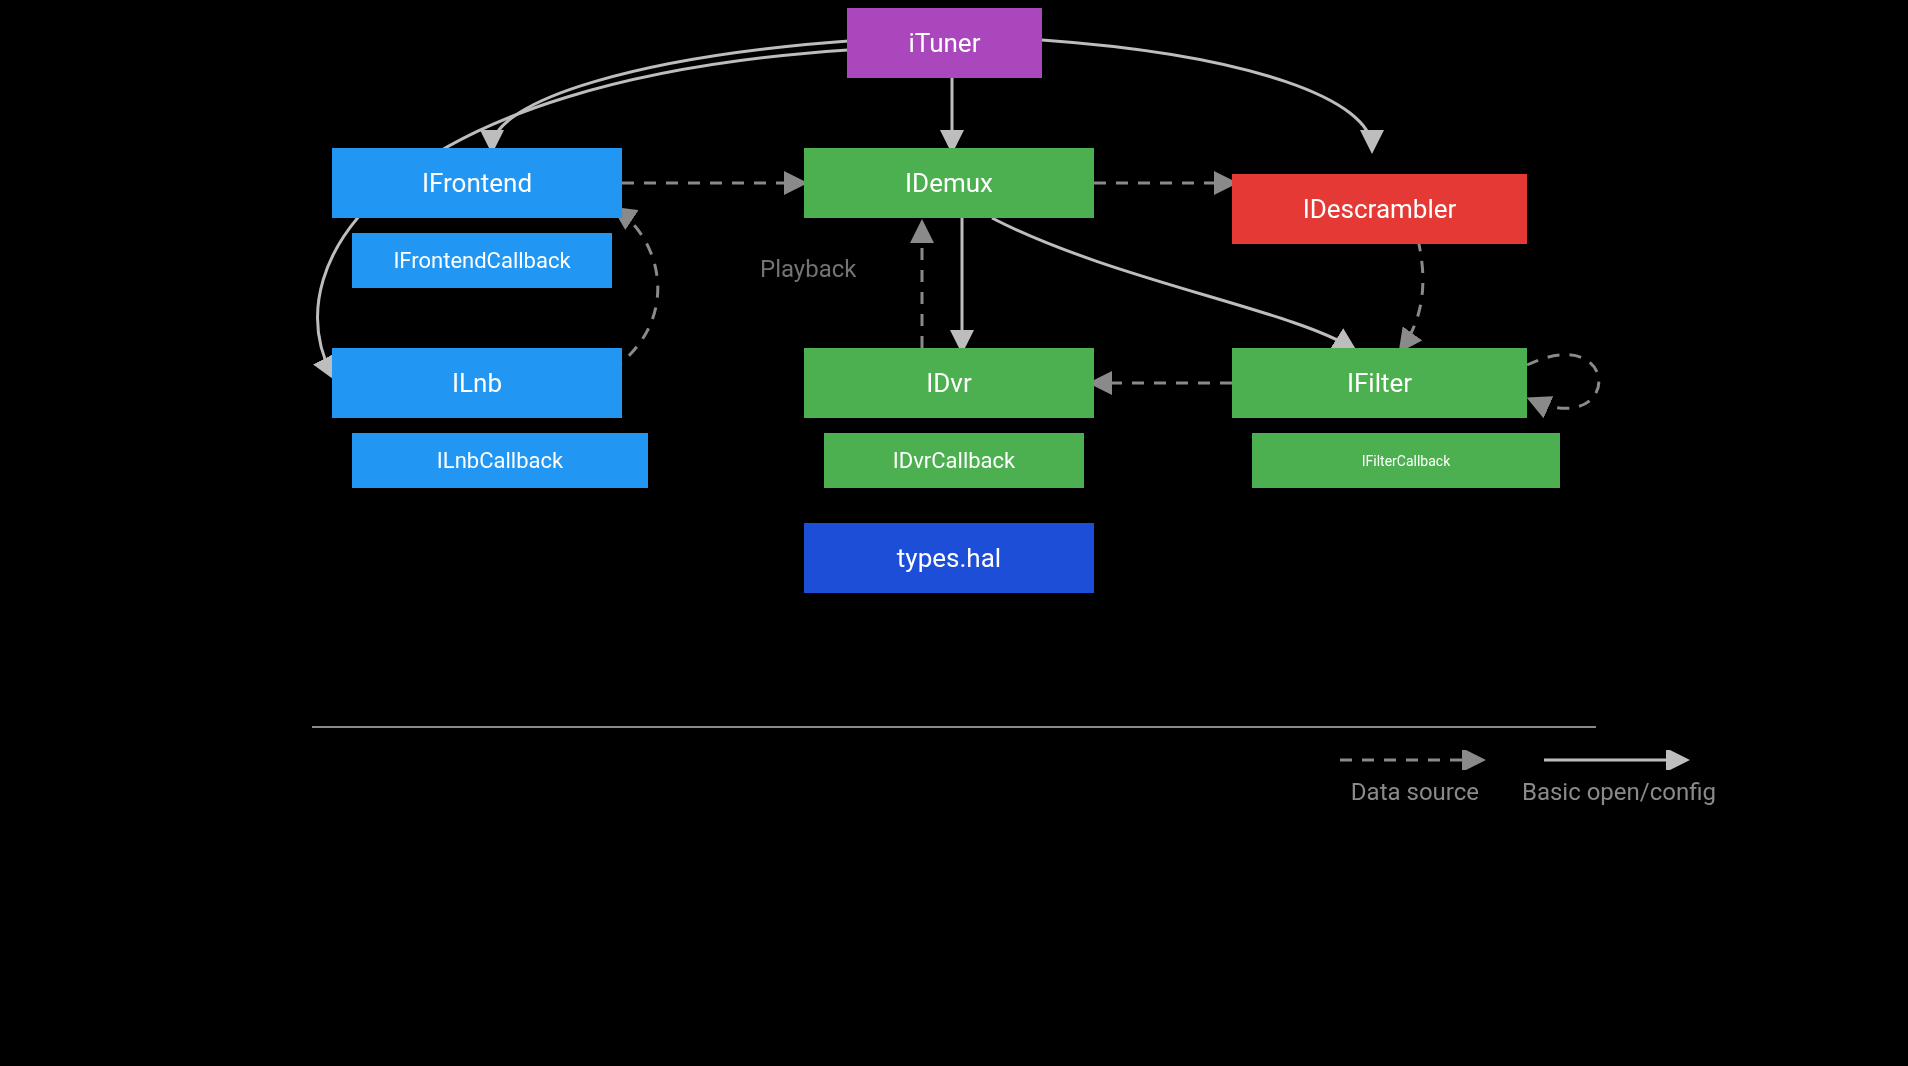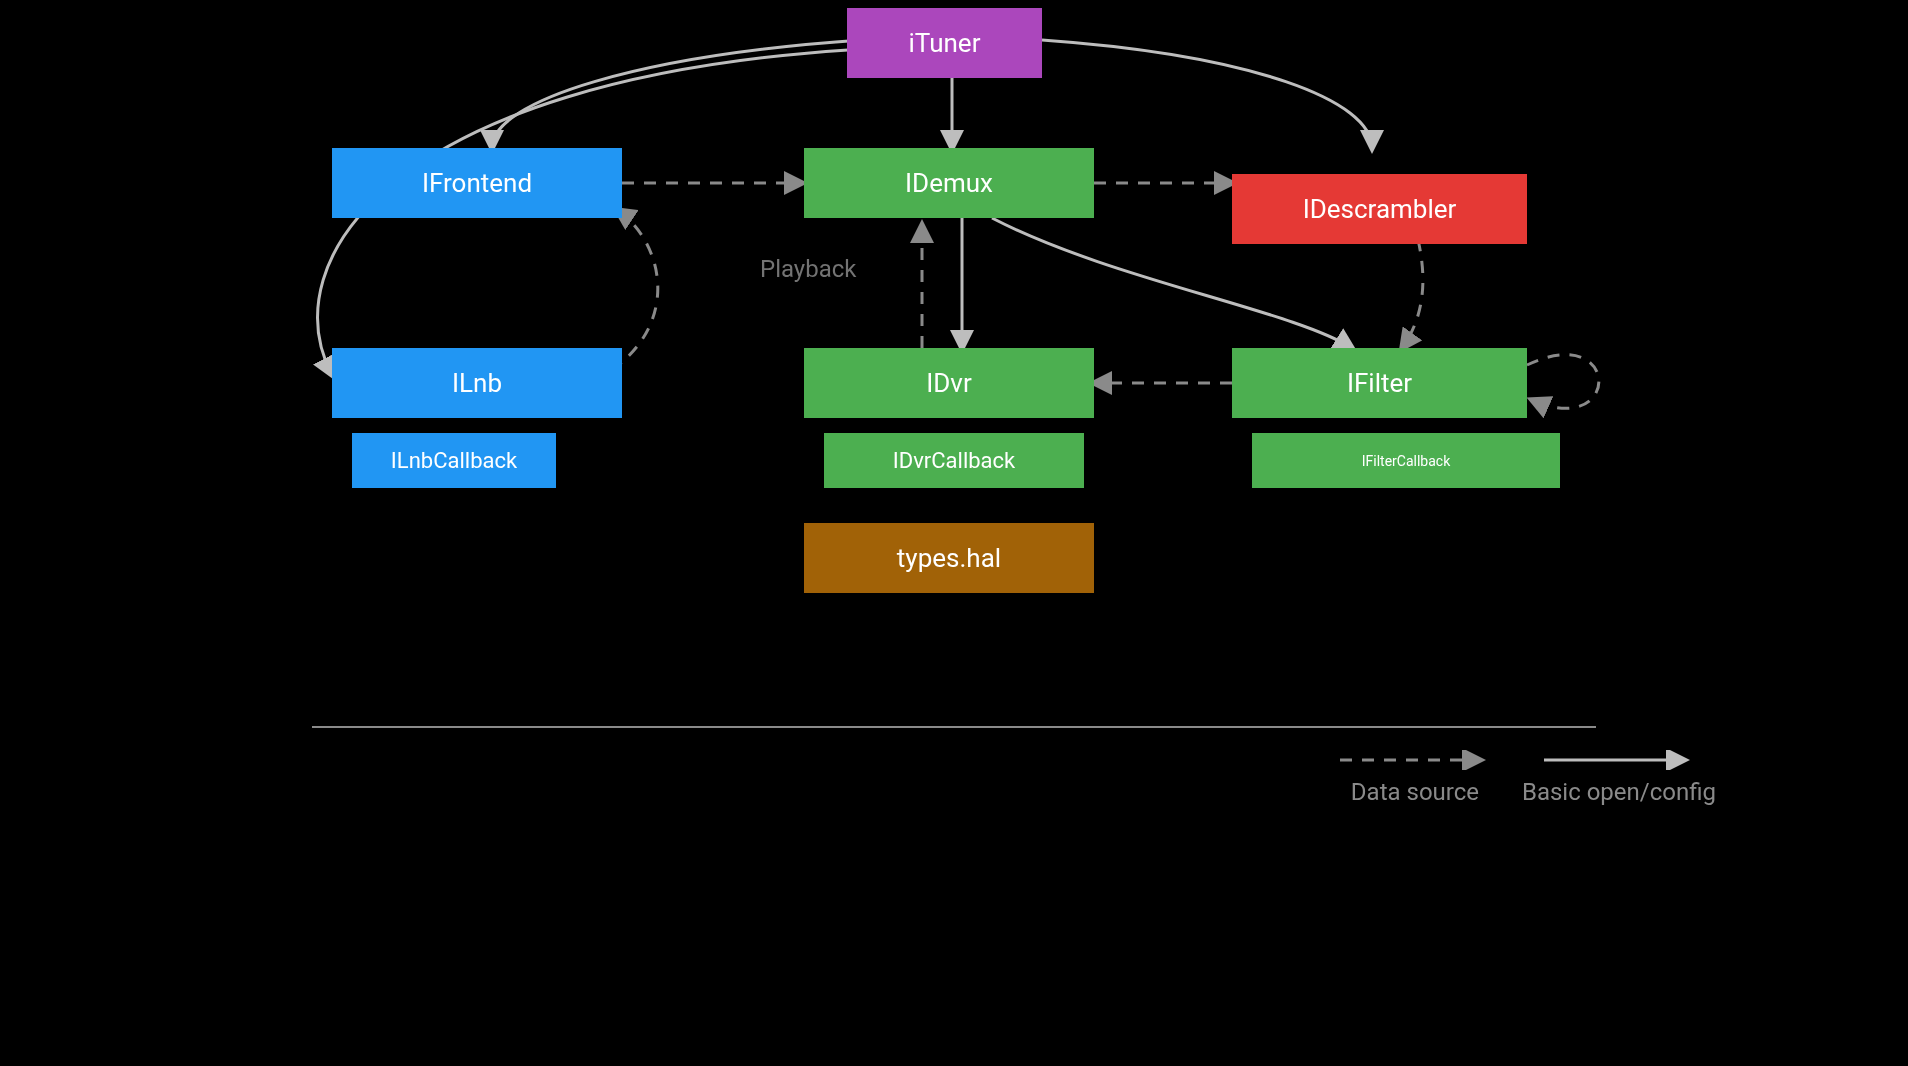--- a/index.html
+++ b/index.html
@@ -12,21 +12,21 @@
     align-items: center;
     justify-content: center;
     color: #fff;
     font-size: 26px;
     font-weight: 400;
   }
   .purple { background: #ab47bc; }
   .blue   { background: #2196f3; }
   .green  { background: #4caf50; }
   .red    { background: #e53935; margin-top: 26px; }
-  .orange { background: #a16207; }
+  .orange { background: #1d4ed8; }
 
   .edge-label {
     position: absolute;
     color: #737373;
     font-size: 24px;
   }
 
   .legend-line {
     position:absolute;
     border-top: 2px solid #8a8a8a;
@@ -87,25 +87,28 @@
     <path class="arr-dash" d="M1335,365 C1430,320 1430,440 1340,400"></path>
   </svg>
 
   <div class="box purple" style="left:655px;top:8px;width:195px;height:70px">
     <span>iTuner</span>
   </div>
 
   <div class="box blue" style="left:140px;top:148px;width:290px;height:70px">
     <span>IFrontend</span>
   </div>
+  <div class="box blue" style="left:160px;top:233px;width:260px;height:55px;font-size:22px">
+    <span>IFrontendCallback</span>
+  </div>
 
   <div class="box blue" style="left:140px;top:348px;width:290px;height:70px">
     <span>ILnb</span>
   </div>
-  <div class="box blue" style="left:160px;top:433px;width:204px;height:55px;font-size:22px">
+  <div class="box blue" style="left:160px;top:433px;width:296px;height:55px;font-size:22px">
     <span>ILnbCallback</span>
   </div>
 
   <div class="box green" style="left:612px;top:148px;width:290px;height:70px">
     <span>IDemux</span>
   </div>
 
   <div class="box green" style="left:612px;top:348px;width:290px;height:70px">
     <span>IDvr</span>
   </div>

